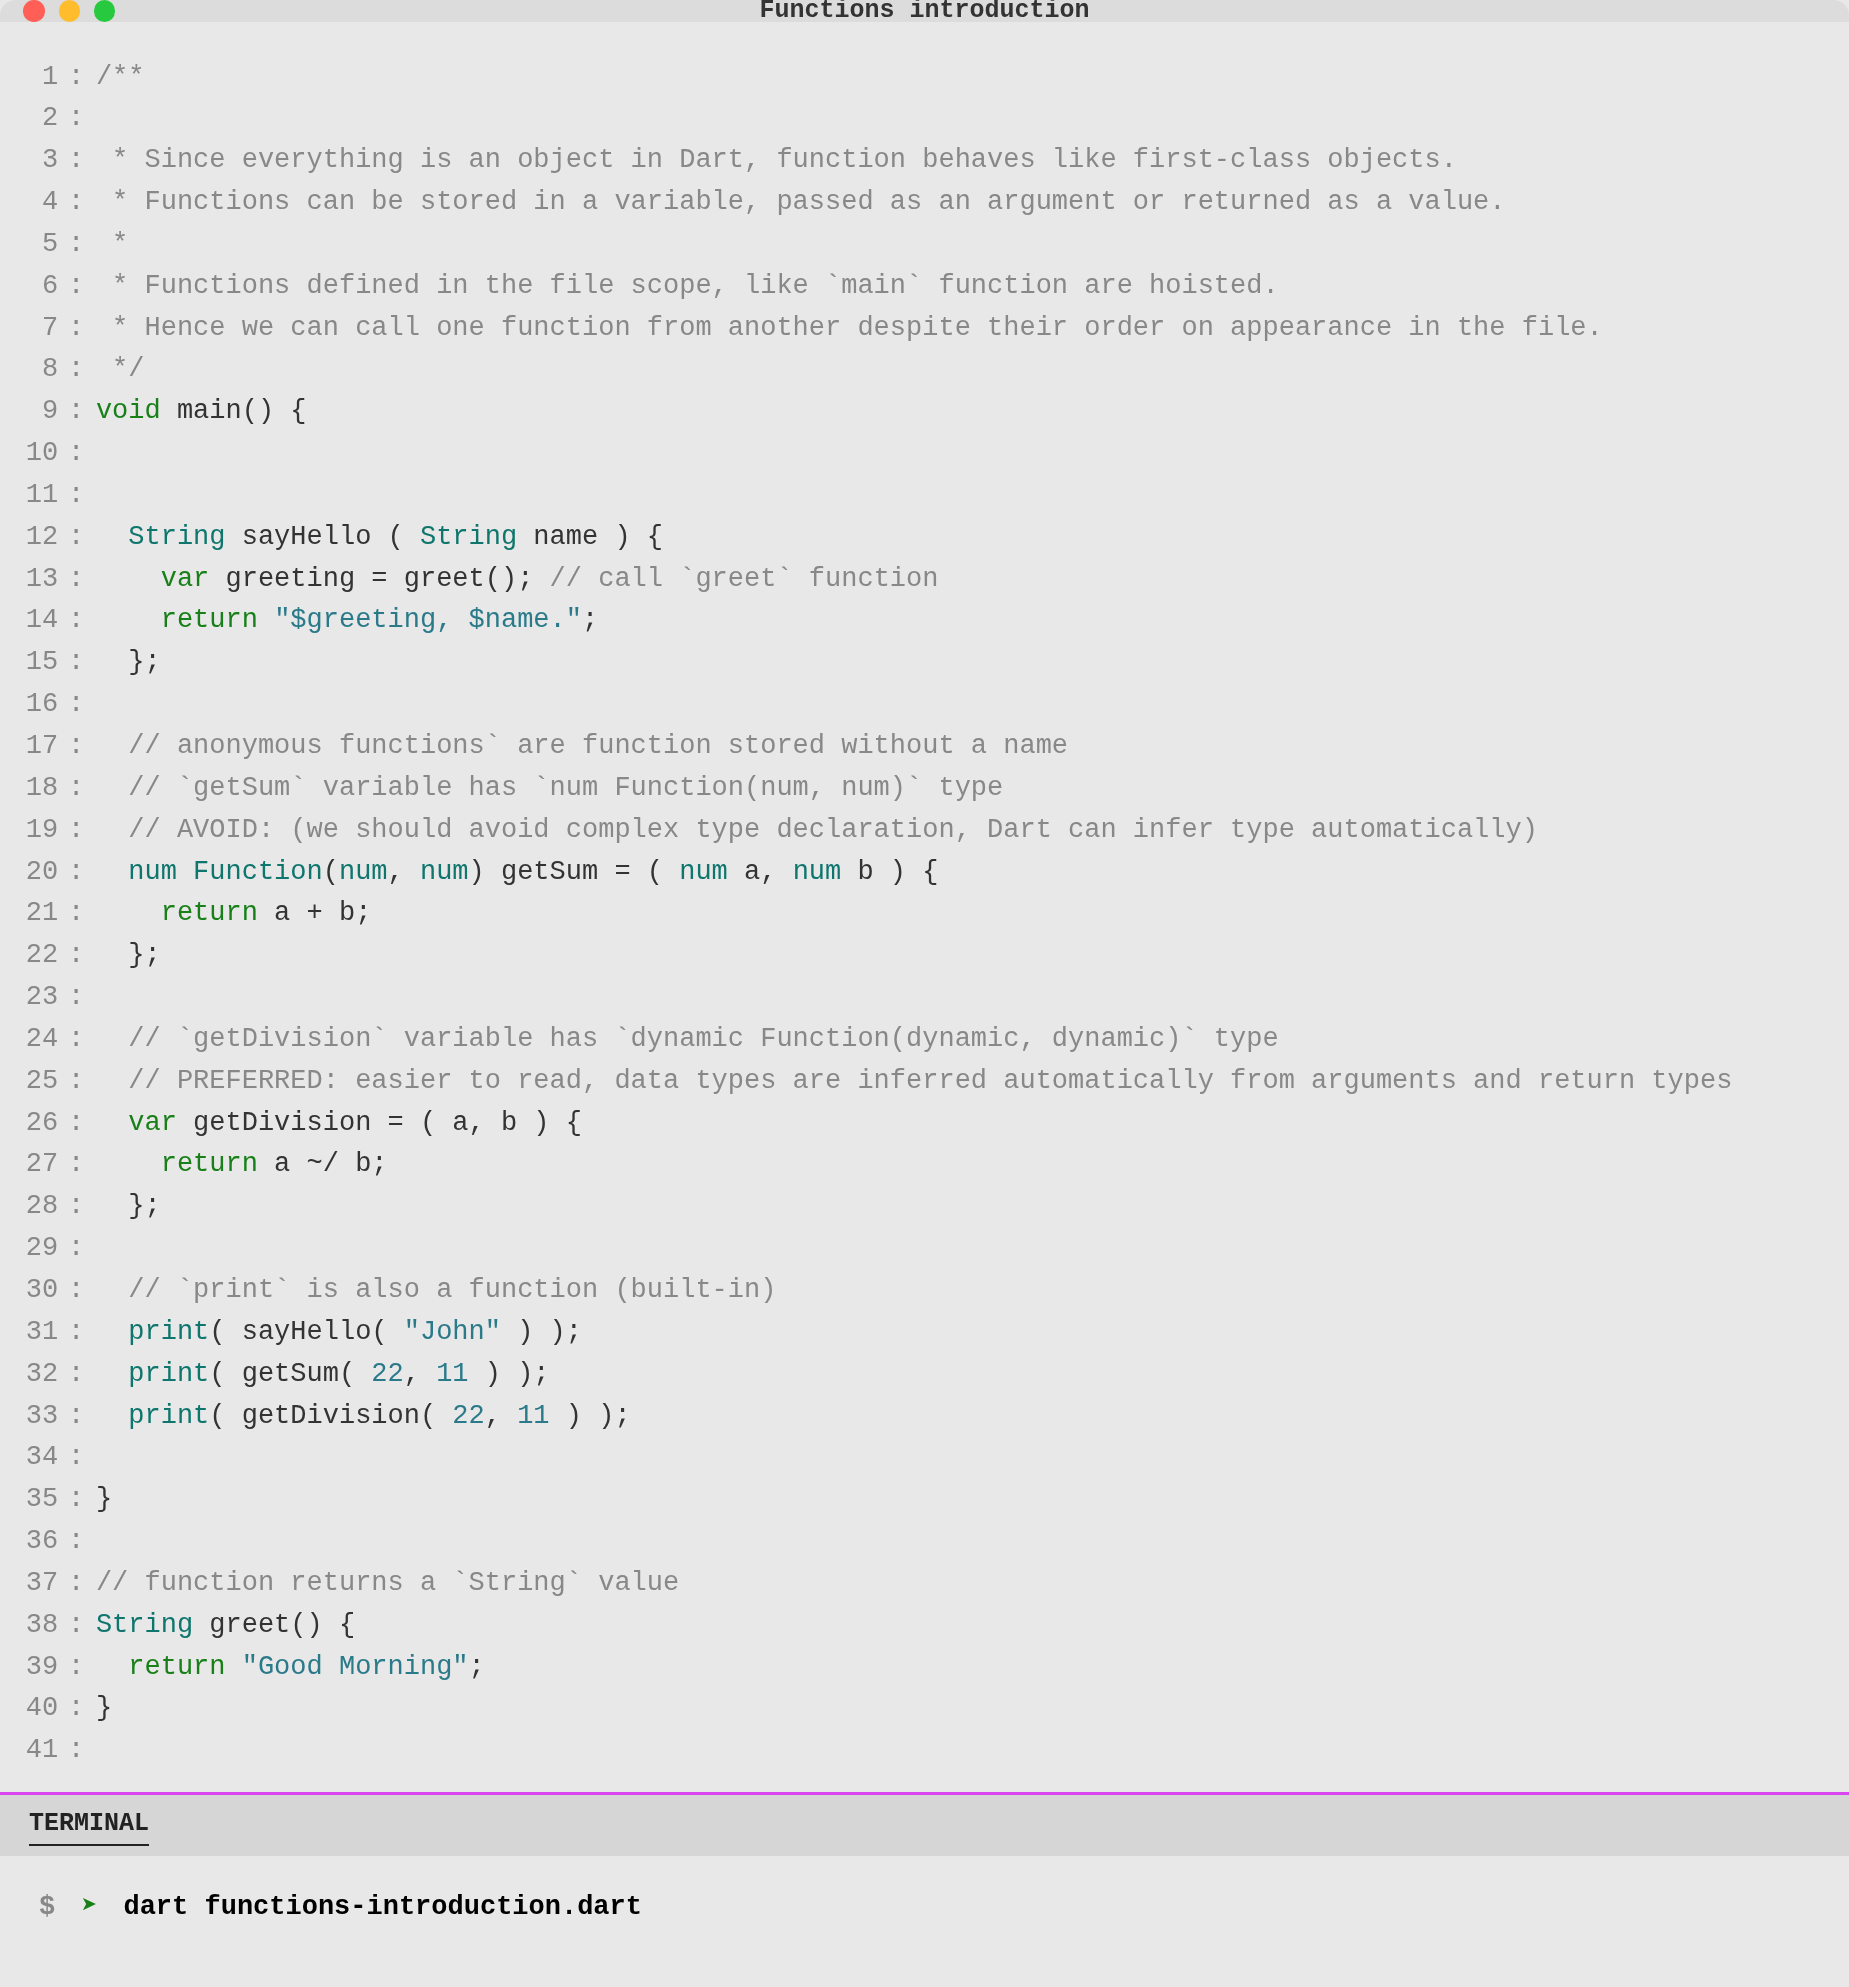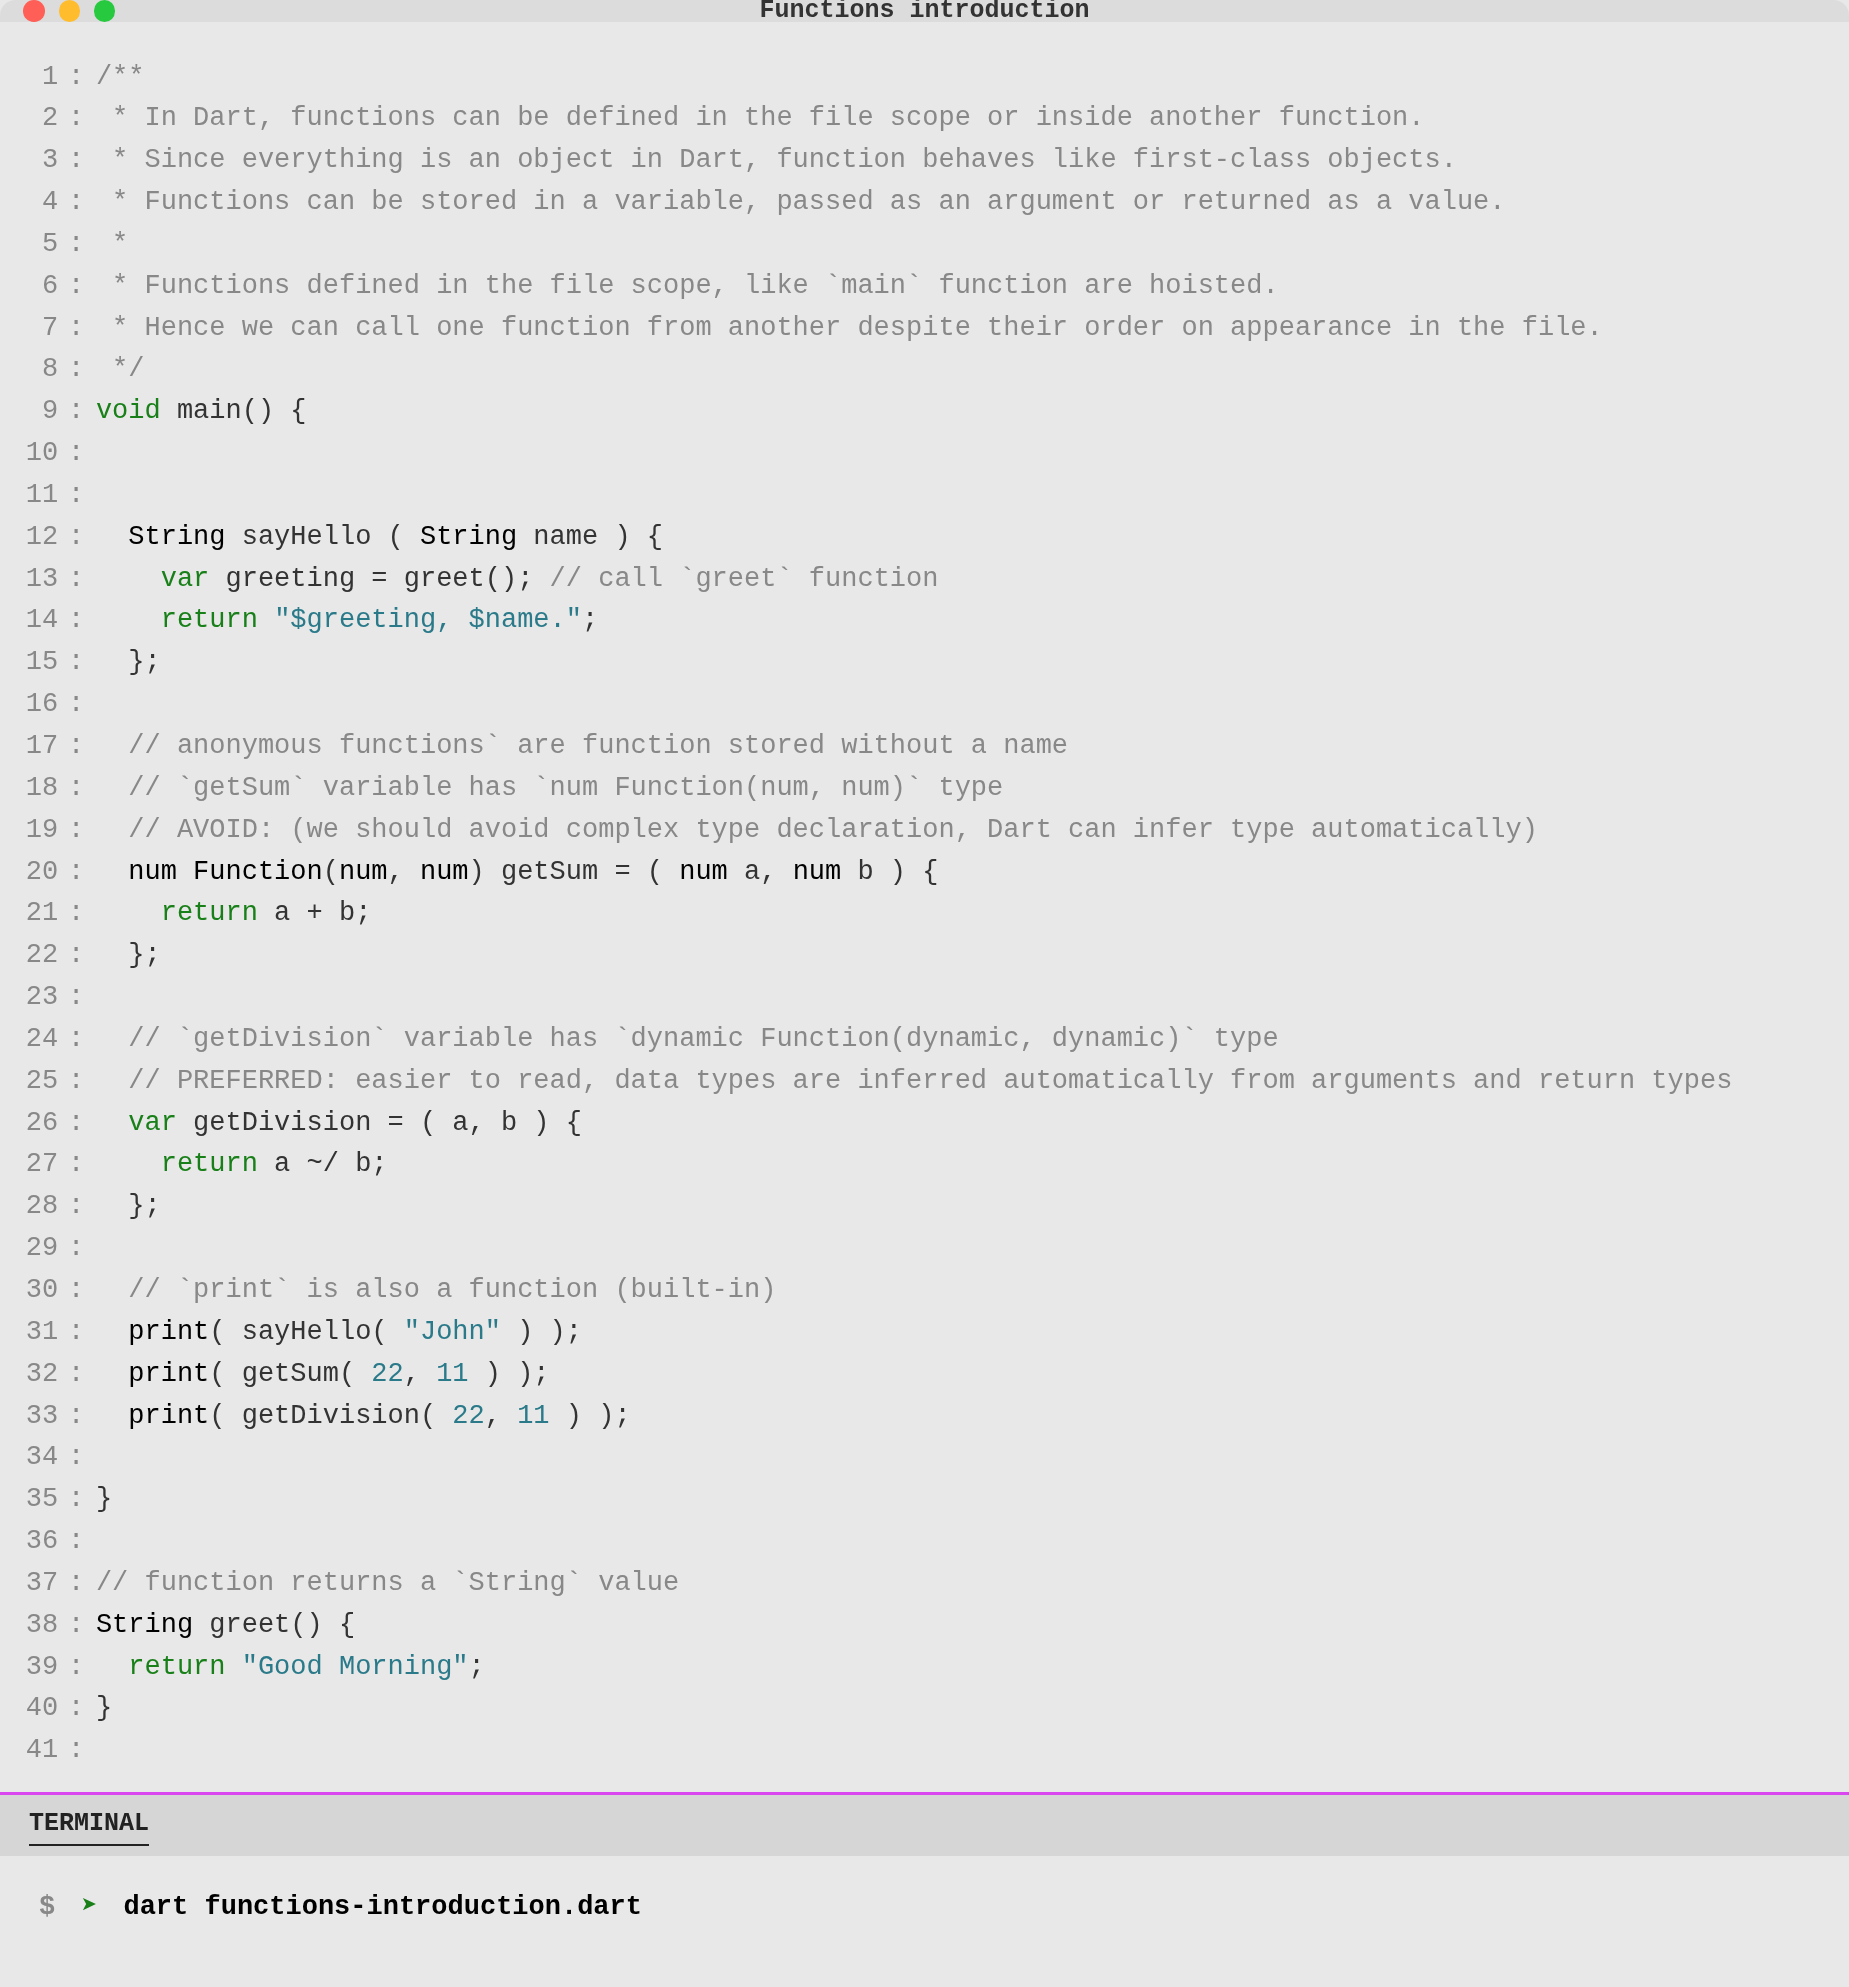--- a/index.html
+++ b/index.html
@@ -65,21 +65,21 @@
     padding-right: 9.8px;
   }
   .colon {
     color: #888;
     padding-right: 11.7px;
   }
   .code {
     color: #333;
   }
   .c-keyword { color: #198019; }
-  .c-type { color: #000000; }
+  .c-type { color: #0f766e; }
   .c-comment { color: #888; }
   .c-string { color: #2a7a8a; }
   .c-number { color: #2a7a8a; }
   .terminal-bar {
     background: #d6d6d6;
     padding: 13.7px 29px 9.8px 29px;
     border-top: 3px solid #d946ef;
   }
   .tab-label {
     font-weight: bold;
@@ -108,21 +108,21 @@
     <div class="traffic-lights">
       <div class="light red"></div>
       <div class="light yellow"></div>
       <div class="light green"></div>
     </div>
     <div class="title">Functions introduction</div>
   </div>
 
   <div class="editor" id="editor">
       <div class="code-line"><span class="line-num">1</span><span class="colon">:</span><span class="code"><span class="c-comment">/**</span></span></div>
-      <div class="code-line"><span class="line-num">2</span><span class="colon">:</span><span class="code"><span class="c-comment"> * In Dart, functions can be defined in the file scope or inside another function.</span></span></div>
+      <div class="code-line"><span class="line-num">2</span><span class="colon">:</span></div>
       <div class="code-line"><span class="line-num">3</span><span class="colon">:</span><span class="code"><span class="c-comment"> * Since everything is an object in Dart, function behaves like first-class objects.</span></span></div>
       <div class="code-line"><span class="line-num">4</span><span class="colon">:</span><span class="code"><span class="c-comment"> * Functions can be stored in a variable, passed as an argument or returned as a value.</span></span></div>
       <div class="code-line"><span class="line-num">5</span><span class="colon">:</span><span class="code"><span class="c-comment"> *</span></span></div>
       <div class="code-line"><span class="line-num">6</span><span class="colon">:</span><span class="code"><span class="c-comment"> * Functions defined in the file scope, like `main` function are hoisted.</span></span></div>
       <div class="code-line"><span class="line-num">7</span><span class="colon">:</span><span class="code"><span class="c-comment"> * Hence we can call one function from another despite their order on appearance in the file.</span></span></div>
       <div class="code-line"><span class="line-num">8</span><span class="colon">:</span><span class="code"><span class="c-comment"> */</span></span></div>
       <div class="code-line"><span class="line-num">9</span><span class="colon">:</span><span class="code"><span class="c-keyword">void</span><span> main() {</span></span></div>
       <div class="code-line"><span class="line-num">10</span><span class="colon">:</span><span class="code"></span></div>
       <div class="code-line"><span class="line-num">11</span><span class="colon">:</span><span class="code"><span>  </span></span></div>
       <div class="code-line"><span class="line-num">12</span><span class="colon">:</span><span class="code"><span>  </span><span class="c-type">String</span><span> sayHello ( </span><span class="c-type">String</span><span> name ) {</span></span></div>

